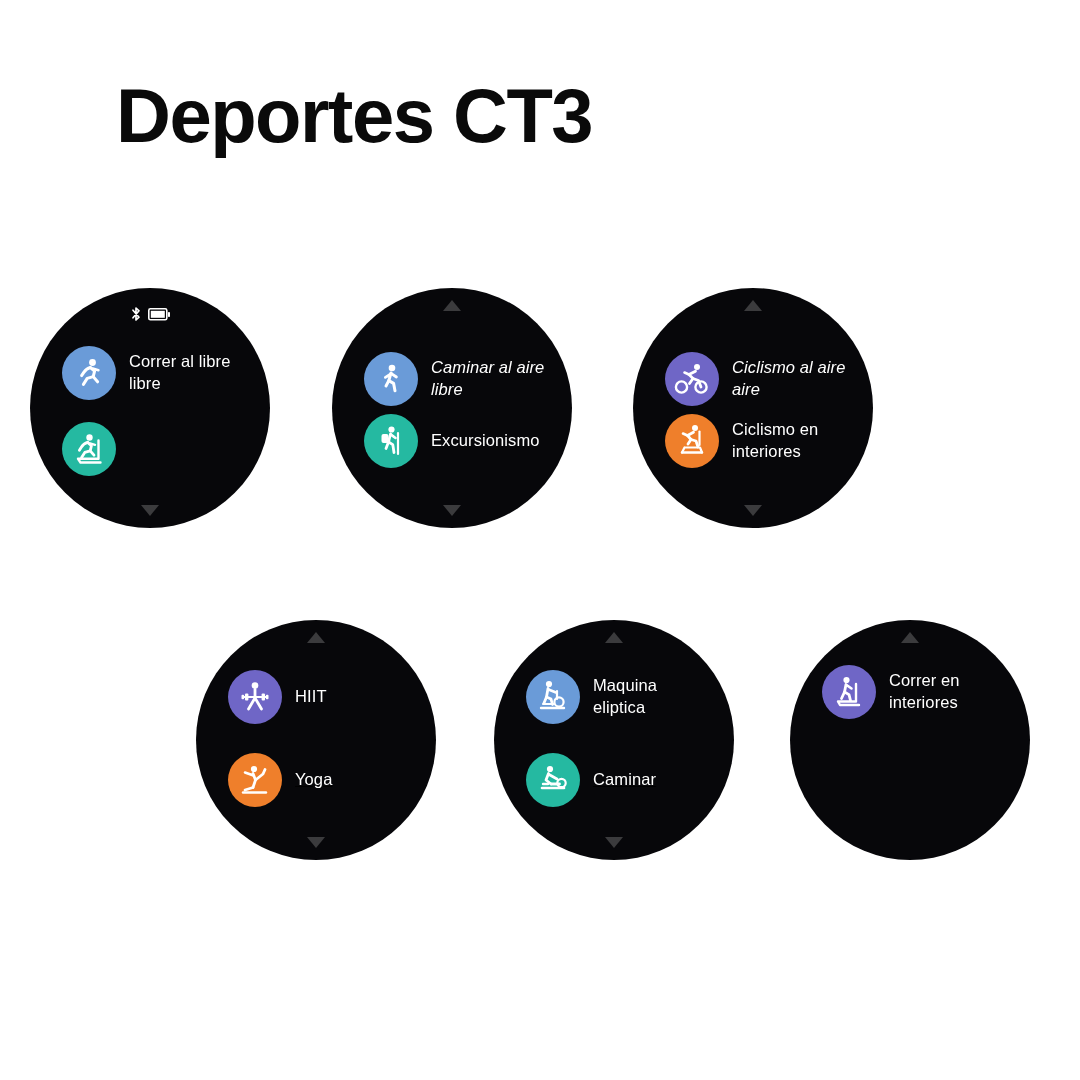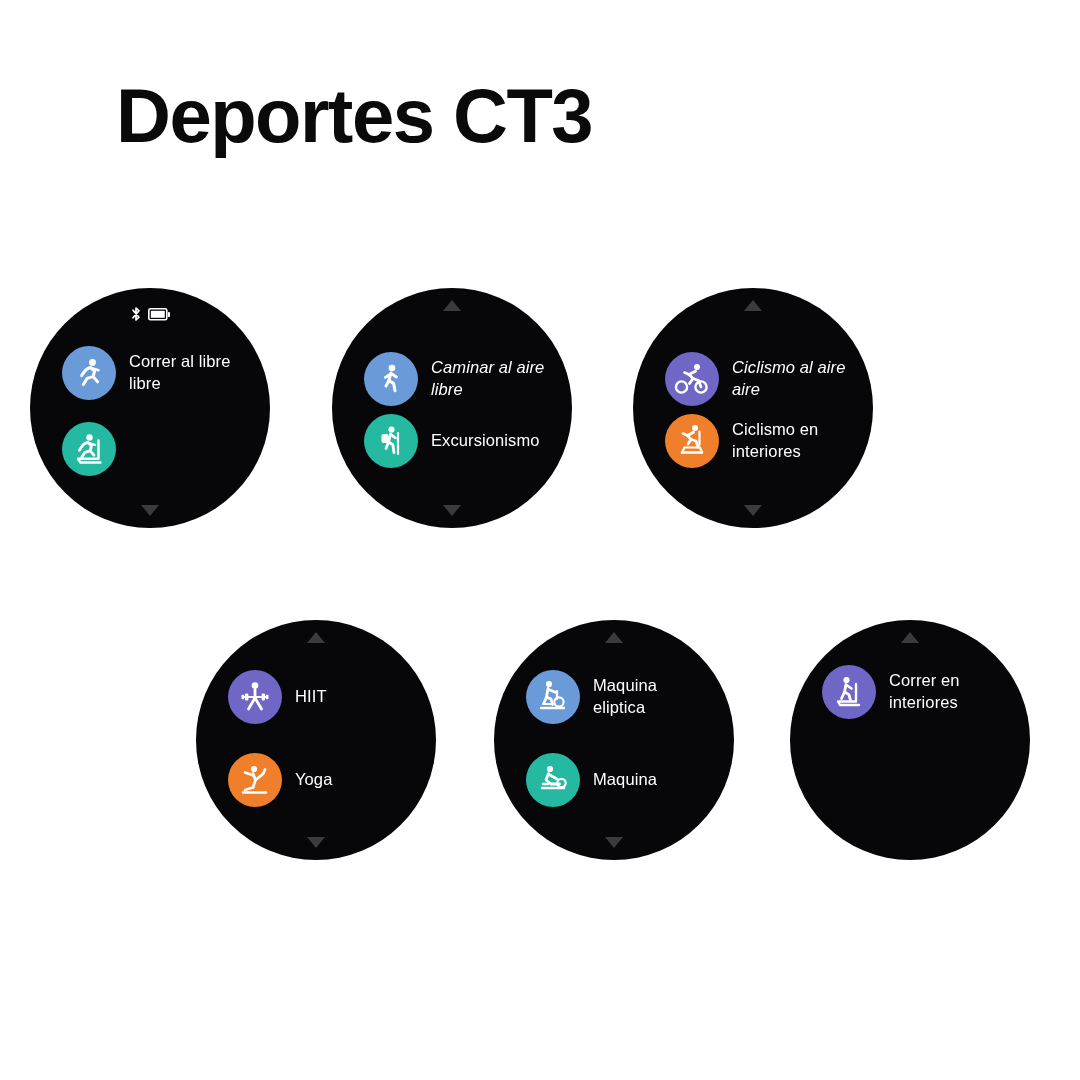--- a/index.html
+++ b/index.html
@@ -313,21 +313,21 @@
         <svg width="38" height="34" viewBox="0 0 38 34">
           <circle cx="16" cy="6" r="3.1" fill="#fff"></circle>
           <path d="M14.5 10.5 L12 17 L17 21" stroke="#fff" stroke-width="2.8" fill="none" stroke-linecap="round" stroke-linejoin="round"></path>
           <path d="M17 21 L25.5 21" stroke="#fff" stroke-width="2.8" fill="none" stroke-linecap="round"></path>
           <path d="M15 11.5 L23 16" stroke="#fff" stroke-width="2.6" fill="none" stroke-linecap="round"></path>
           <circle cx="27.5" cy="20" r="4.2" fill="none" stroke="#fff" stroke-width="2.2"></circle>
           <path d="M8 25 L30 25" stroke="#fff" stroke-width="2.6" stroke-linecap="round"></path>
           <path d="M9 21 L14 21" stroke="#fff" stroke-width="2.4" stroke-linecap="round"></path>
         </svg>
       </span>
-      <span class="sport-label">Maquina</span>
+      <span class="sport-label">Caminar</span>
     </div>
   </div>
 
   <div class="chev chev-down"></div>
 </div>
 
 <div class="watch" id="watch-6">
   <div class="chev chev-up"></div>
 
   <div class="rows">

